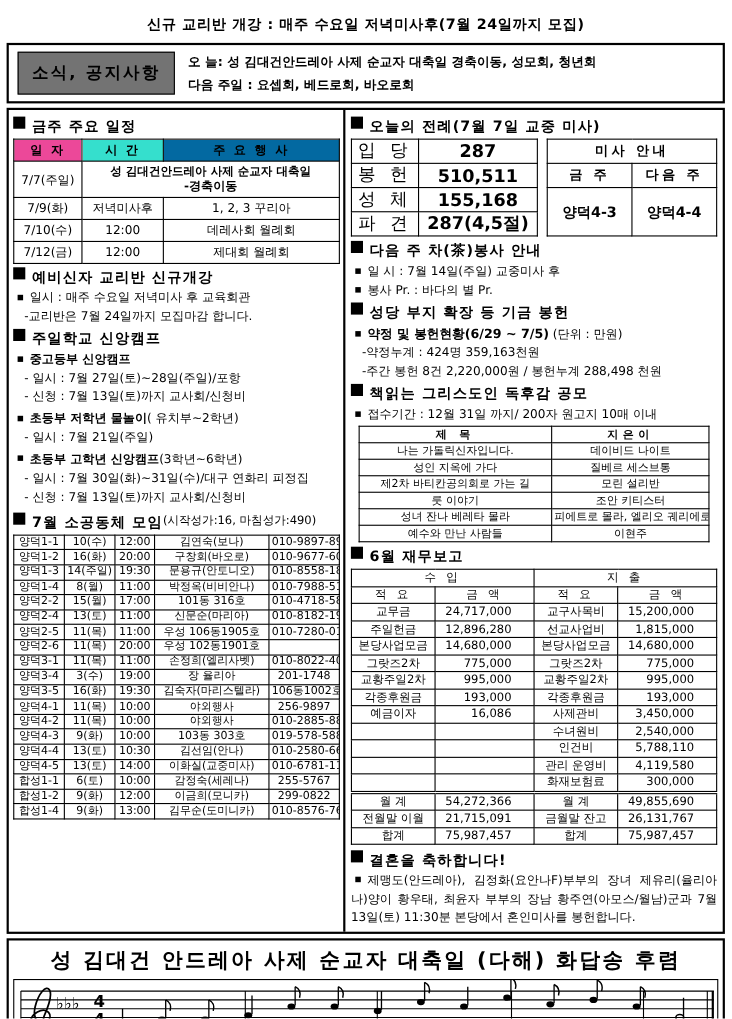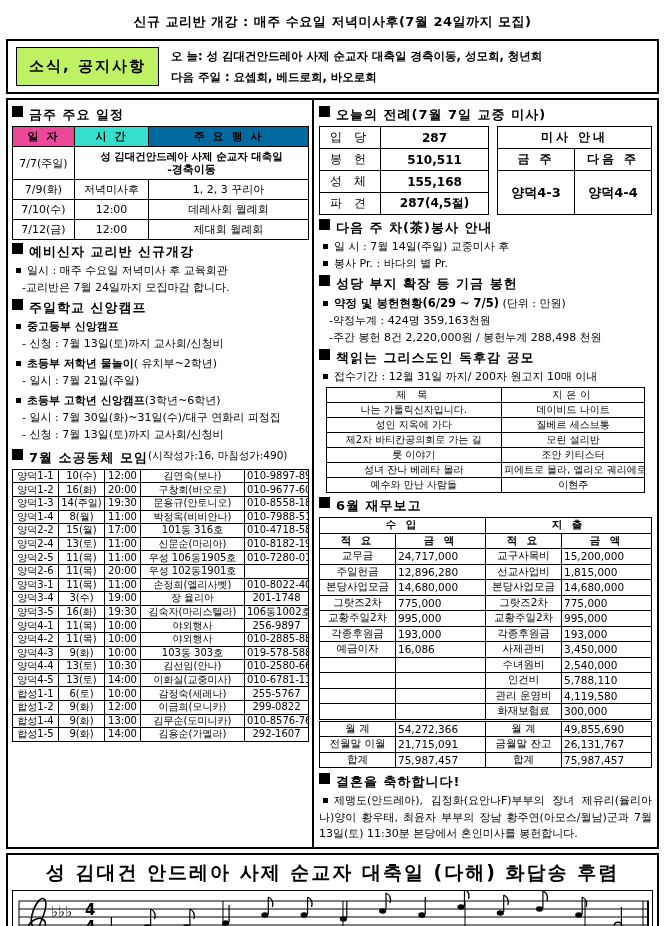--- a/index.html
+++ b/index.html
@@ -26,51 +26,51 @@
   .schedule td,.schedule th{font-size:11px;height:19px;}
   .schedule .ev div{line-height:1.2;}
   .schedule th{font-weight:bold;letter-spacing:2px;}
   
   .groups td{font-size:10px;height:12.6px;line-height:12px;}
   .groups col.c1{width:46px}.groups col.c2{width:46px}.groups col.c3{width:36px}
   .groups col.c4{width:104px}.groups col.c5{width:auto}
   
   .lit-wrap{display:flex;gap:8px;margin:2px 0 4px 0;}
   .liturgy{width:170px;}
-  .liturgy td{font-size:12px;height:21px;}
+  .liturgy td{font-size:16px;height:21px;}
   .liturgy td:first-child{width:56px;letter-spacing:4px;}
   .liturgy td:last-child{font-weight:bold;}
   .massguide{flex:1;}
   .massguide td,.massguide th{font-size:12px;height:21px;}
   .massguide th{font-weight:bold;letter-spacing:3px;}
   .massguide .val{font-weight:bold;font-size:13px;height:43px;}
   
   .books td,.books th{font-size:10px;height:13.5px;}
-  .books th{font-weight:normal;letter-spacing:4px;}
+  .books th{font-weight:bold;letter-spacing:4px;}
   
   .finance td,.finance th{font-size:10.5px;height:14.5px;}
-  .finance th{font-weight:bold;letter-spacing:3px;}
+  .finance th{font-weight:normal;letter-spacing:3px;}
   .finance col.a{width:76px}.finance col.b{width:auto}
-  .finance td:nth-child(2),.finance td:nth-child(4){text-align:left;padding-right:4px;}
+  .finance td:nth-child(2),.finance td:nth-child(4){text-align:right;padding-right:20px;}
   .finance tr.total td{border-top:3px double #000;font-weight:normal;}
   
   .hymn-box{margin-top:4px;padding:2px 4px 4px 4px;}
   .hymn-title{text-align:center;font-weight:bold;font-size:19px;letter-spacing:2px;padding:3px 0 4px 0;}
   .staff-wrap{border:1px solid #000;position:relative;height:88px;}
   .indent{margin-left:10px;}
   .wed-body{font-size:11px;line-height:1.5;margin-top:1px;text-align:justify;}
   .sub-bold{font-size:11.5px;font-weight:bold;}
 </style>
 </head>
 <body>
 
 <div class="topline">신규 교리반 개강 : 매주 수요일 저녁미사후(7월 24일까지 모집)</div>
 
 <div class="box notice">
-  <div class="notice-label" style="background: #bef264;">소식, 공지사항</div>
+  <div class="notice-label" style="background: #737373;">소식, 공지사항</div>
   <div class="notice-lines">
     <div>오   늘: 성 김대건안드레아 사제 순교자 대축일 경축이동, 성모회, 청년회</div>
     <div>다음 주일 : 요셉회, 베드로회, 바오로회</div>
   </div>
 </div>
 
 <div class="box main">
 
   <div class="col-left">
 
@@ -123,20 +123,21 @@
     </div>
     <div class="line"><span class="bullet"></span><span>일시 : 매주 수요일 저녁미사 후 교육회관</span></div>
     <div class="line indent">-교리반은 7월 24일까지 모집마감 합니다.</div>
 
     <div class="sec-title">
       <span class="sq"></span>
       <span>주일학교 신앙캠프</span>
     </div>
 
     <div class="line bold"><span class="bullet"></span><span>중고등부 신앙캠프</span><span style="font-weight:normal"></span></div>
+    <div class="line indent">- 일시 : 7월 27일(토)~28일(주일)/포항</div>
     <div class="line indent">- 신청 : 7월 13일(토)까지 교사회/신청비</div>
 
     <div class="line bold" style="margin-top:4px"><span class="bullet"></span><span>초등부 저학년 물놀이</span><span style="font-weight:normal">( 유치부~2학년)</span></div>
     <div class="line indent">- 일시 : 7월 21일(주일)</div>
 
     <div class="line bold" style="margin-top:4px"><span class="bullet"></span><span>초등부 고학년 신앙캠프</span><span style="font-weight:normal">(3학년~6학년)</span></div>
     <div class="line indent">- 일시 : 7월 30일(화)~31일(수)/대구 연화리 피정집</div>
     <div class="line indent">- 신청 : 7월 13일(토)까지 교사회/신청비</div>
 
     <div class="sec-title" style="margin-top:6px">
@@ -278,27 +279,20 @@
             <td>12:00</td>
             <td>이금희(모니카)</td>
             <td>299-0822</td>
           </tr>
           <tr>
             <td>합성1-4</td>
             <td>9(화)</td>
             <td>13:00</td>
             <td>김무순(도미니카)</td>
             <td>010-8576-7698</td>
-          </tr>
-          <tr>
-            <td>합성1-5</td>
-            <td>9(화)</td>
-            <td>14:00</td>
-            <td>김용순(가멜라)</td>
-            <td>292-1607</td>
           </tr>
         </tbody>
     </table>
   </div>
 
   <div class="col-right">
 
     <div class="sec-title">
       <span class="sq"></span>
       <span>오늘의 전례(7월 7일 교중 미사)</span>

